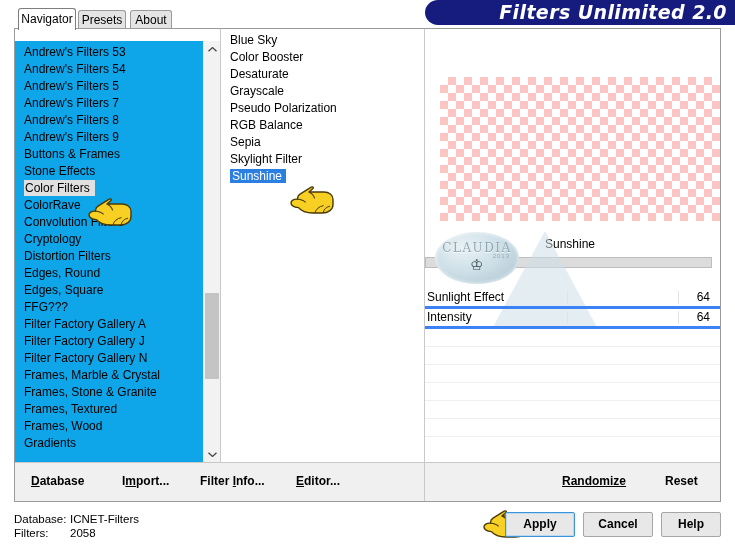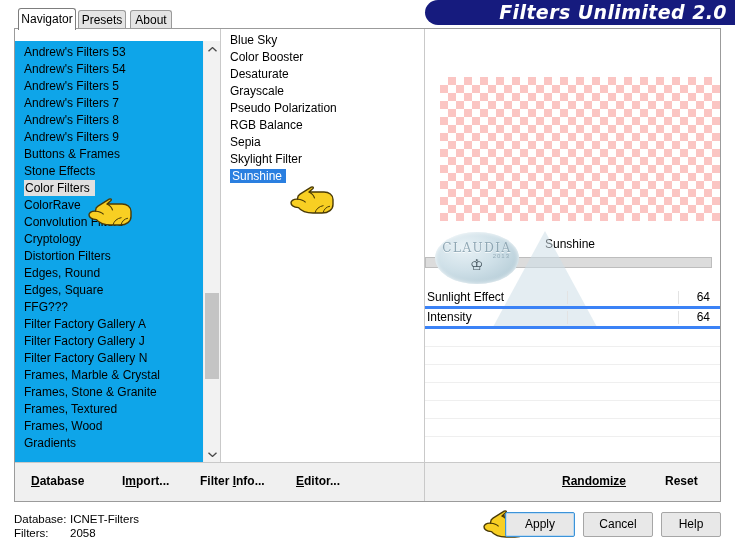--- a/index.html
+++ b/index.html
@@ -176,20 +176,21 @@
   
   .footer{position:absolute;left:0;top:504px;width:735px;height:40px;background:#ffffff;}
   .status{position:absolute;left:14px;top:8px;font-size:11.5px;color:#000;line-height:14px;}
   .status .lbl{display:inline-block;width:56px;}
   .btn{
     position:absolute;top:8px;height:25px;
     background:#e8e8e8;border:1px solid #a6a6a6;
     box-sizing:border-box;font-size:12px;color:#000;
     text-align:center;line-height:23px;cursor:default;
     border-radius:2px;
+    font-weight:bold;
   }
   .btn.focus{
     background:#e8e8e8;border:1px solid #3c93d8;
     box-shadow:0 0 0 1px #bcd9f0 inset;
   }
   #btnApply{left:505px;width:70px;}
   #btnCancel{left:583px;width:70px;}
   #btnHelp{left:661px;width:60px;}
   .footer .hand{top:6px;left:482px;}
 </style>

